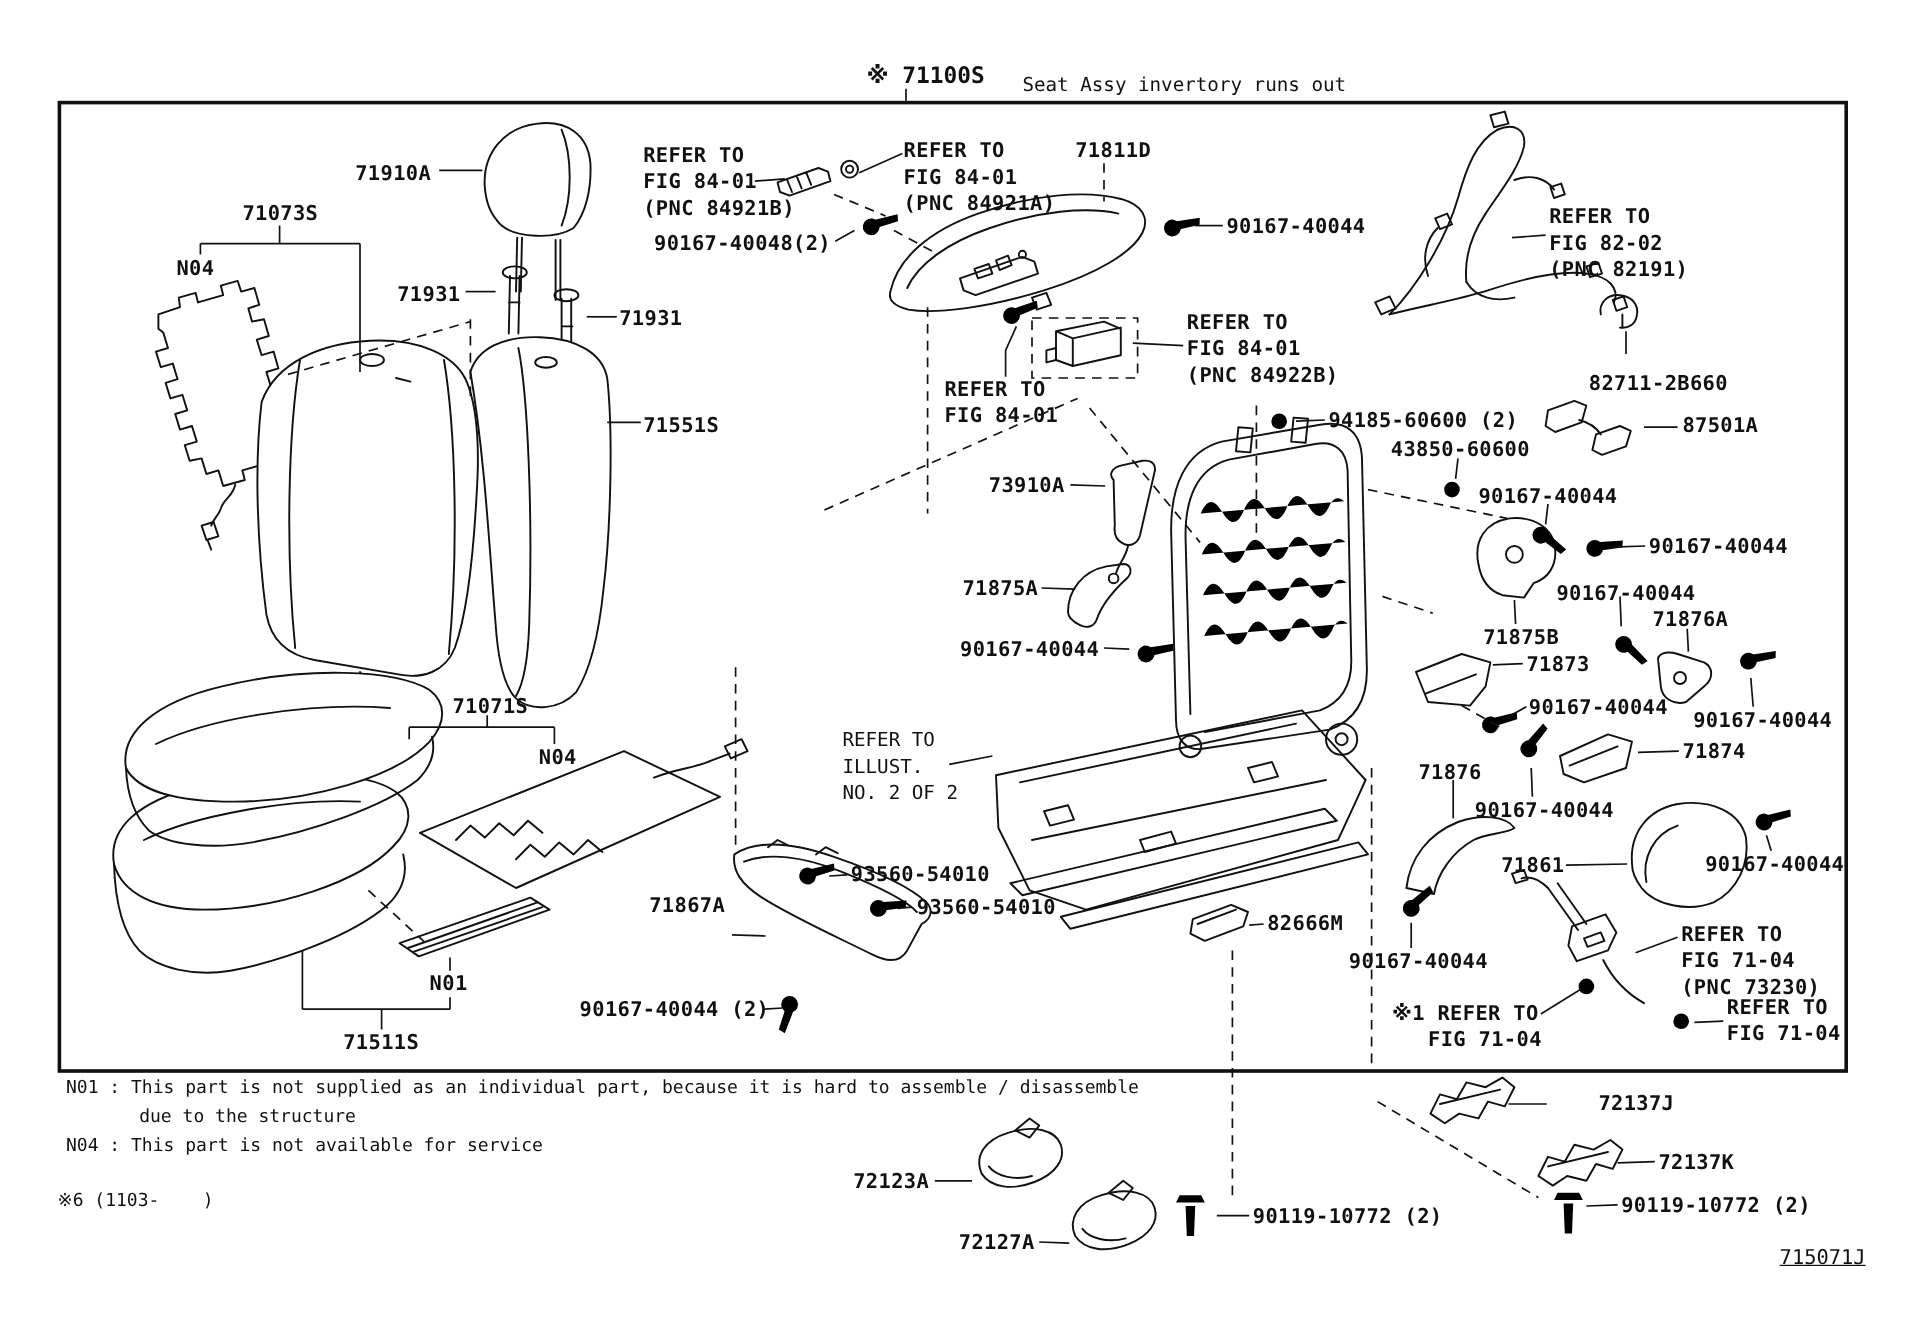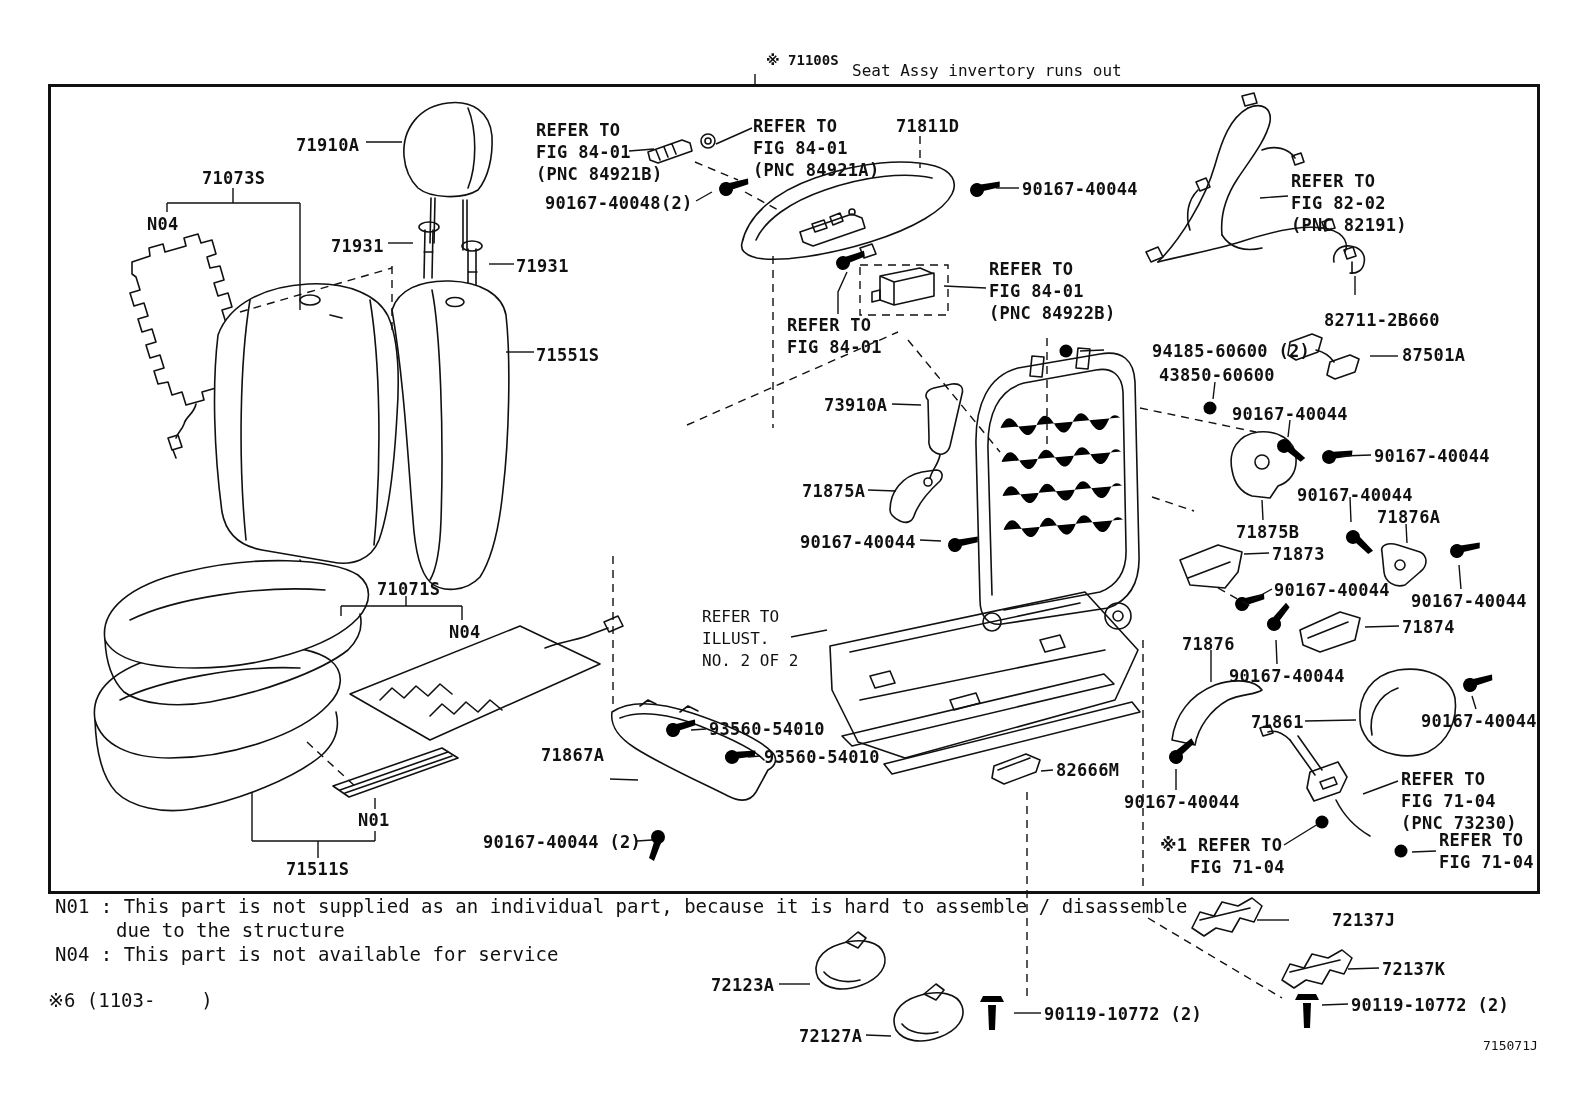--- a/index.html
+++ b/index.html
@@ -1,24 +1,24 @@
 <!DOCTYPE html>
 <html><head>
 <meta charset="utf-8">
 <style>
   html,body{margin:0;padding:0;background:#fff;}
   #page{position:relative;width:1592px;height:1099px;background:#fff;overflow:hidden;
         font-family:"DejaVu Sans Mono","DejaVu Sans",monospace;color:#111;}
   .lbl{position:absolute;font-weight:bold;font-size:17px;line-height:22px;letter-spacing:.3px;
        white-space:pre;color:#111;}
   .thin{font-weight:normal;font-size:16px;letter-spacing:0;}
-  .hdrmark{position:absolute;font-weight:bold;font-size:14px;white-space:pre;margin-left:44px;}
+  .hdrmark{position:absolute;font-weight:bold;font-size:19px;white-space:pre;}
   .svcnote{position:absolute;font-weight:normal;font-size:16px;line-height:22px;white-space:pre;}
-  .note{position:absolute;font-weight:normal;font-size:19px;line-height:24px;white-space:pre;}
-  .footer{position:absolute;font-weight:normal;font-size:13px;white-space:pre;}
+  .note{position:absolute;font-weight:normal;font-size:15px;line-height:24px;white-space:pre;}
+  .footer{position:absolute;font-weight:normal;font-size:17px;white-space:pre;text-decoration:underline;}
   #border-box{position:absolute;left:48px;top:84px;width:1486px;height:804px;border:3px solid #111;}
   svg{position:absolute;left:0;top:0;}
   .art path,.art ellipse,.art circle,.art rect,.art line,.art polyline{fill:none;stroke:#111;stroke-width:1.6;stroke-linejoin:round;stroke-linecap:round;}
   .art .solidw{fill:#fff;}
   .leader line,.leader path{stroke:#111;stroke-width:1.4;fill:none;}
   .dash line,.dash path{stroke:#111;stroke-width:1.4;fill:none;stroke-dasharray:8 6;}
 </style>
 </head>
 <body>
 
@@ -317,21 +317,21 @@
   <div class="lbl" style="left:989px;top:258px">REFER TO
 FIG 84-01
 (PNC 84922B)</div>
   <div class="lbl" style="left:787px;top:314px">REFER TO
 FIG 84-01</div>
   <div class="lbl" style="left:1291px;top:170px">REFER TO
 FIG 82-02
 (PNC 82191)</div>
   <div class="lbl" style="left:1324px;top:309px">82711-2B660</div>
   <div class="lbl" style="left:1402px;top:344px">87501A</div>
-  <div class="lbl" style="left:1152px;top:340px">94185-60600 (2)</div>
+  <div class="lbl" style="left:1107px;top:340px">94185-60600 (2)</div>
   <div class="lbl" style="left:1159px;top:364px">43850-60600</div>
   <div class="lbl" style="left:1232px;top:403px">90167-40044</div>
   <div class="lbl" style="left:1374px;top:445px">90167-40044</div>
   <div class="lbl" style="left:1297px;top:484px">90167-40044</div>
   <div class="lbl" style="left:1377px;top:506px">71876A</div>
   <div class="lbl" style="left:1236px;top:521px">71875B</div>
   <div class="lbl" style="left:1272px;top:543px">71873</div>
   <div class="lbl" style="left:1274px;top:579px">90167-40044</div>
   <div class="lbl" style="left:1411px;top:590px">90167-40044</div>
   <div class="lbl" style="left:1402px;top:616px">71874</div>

